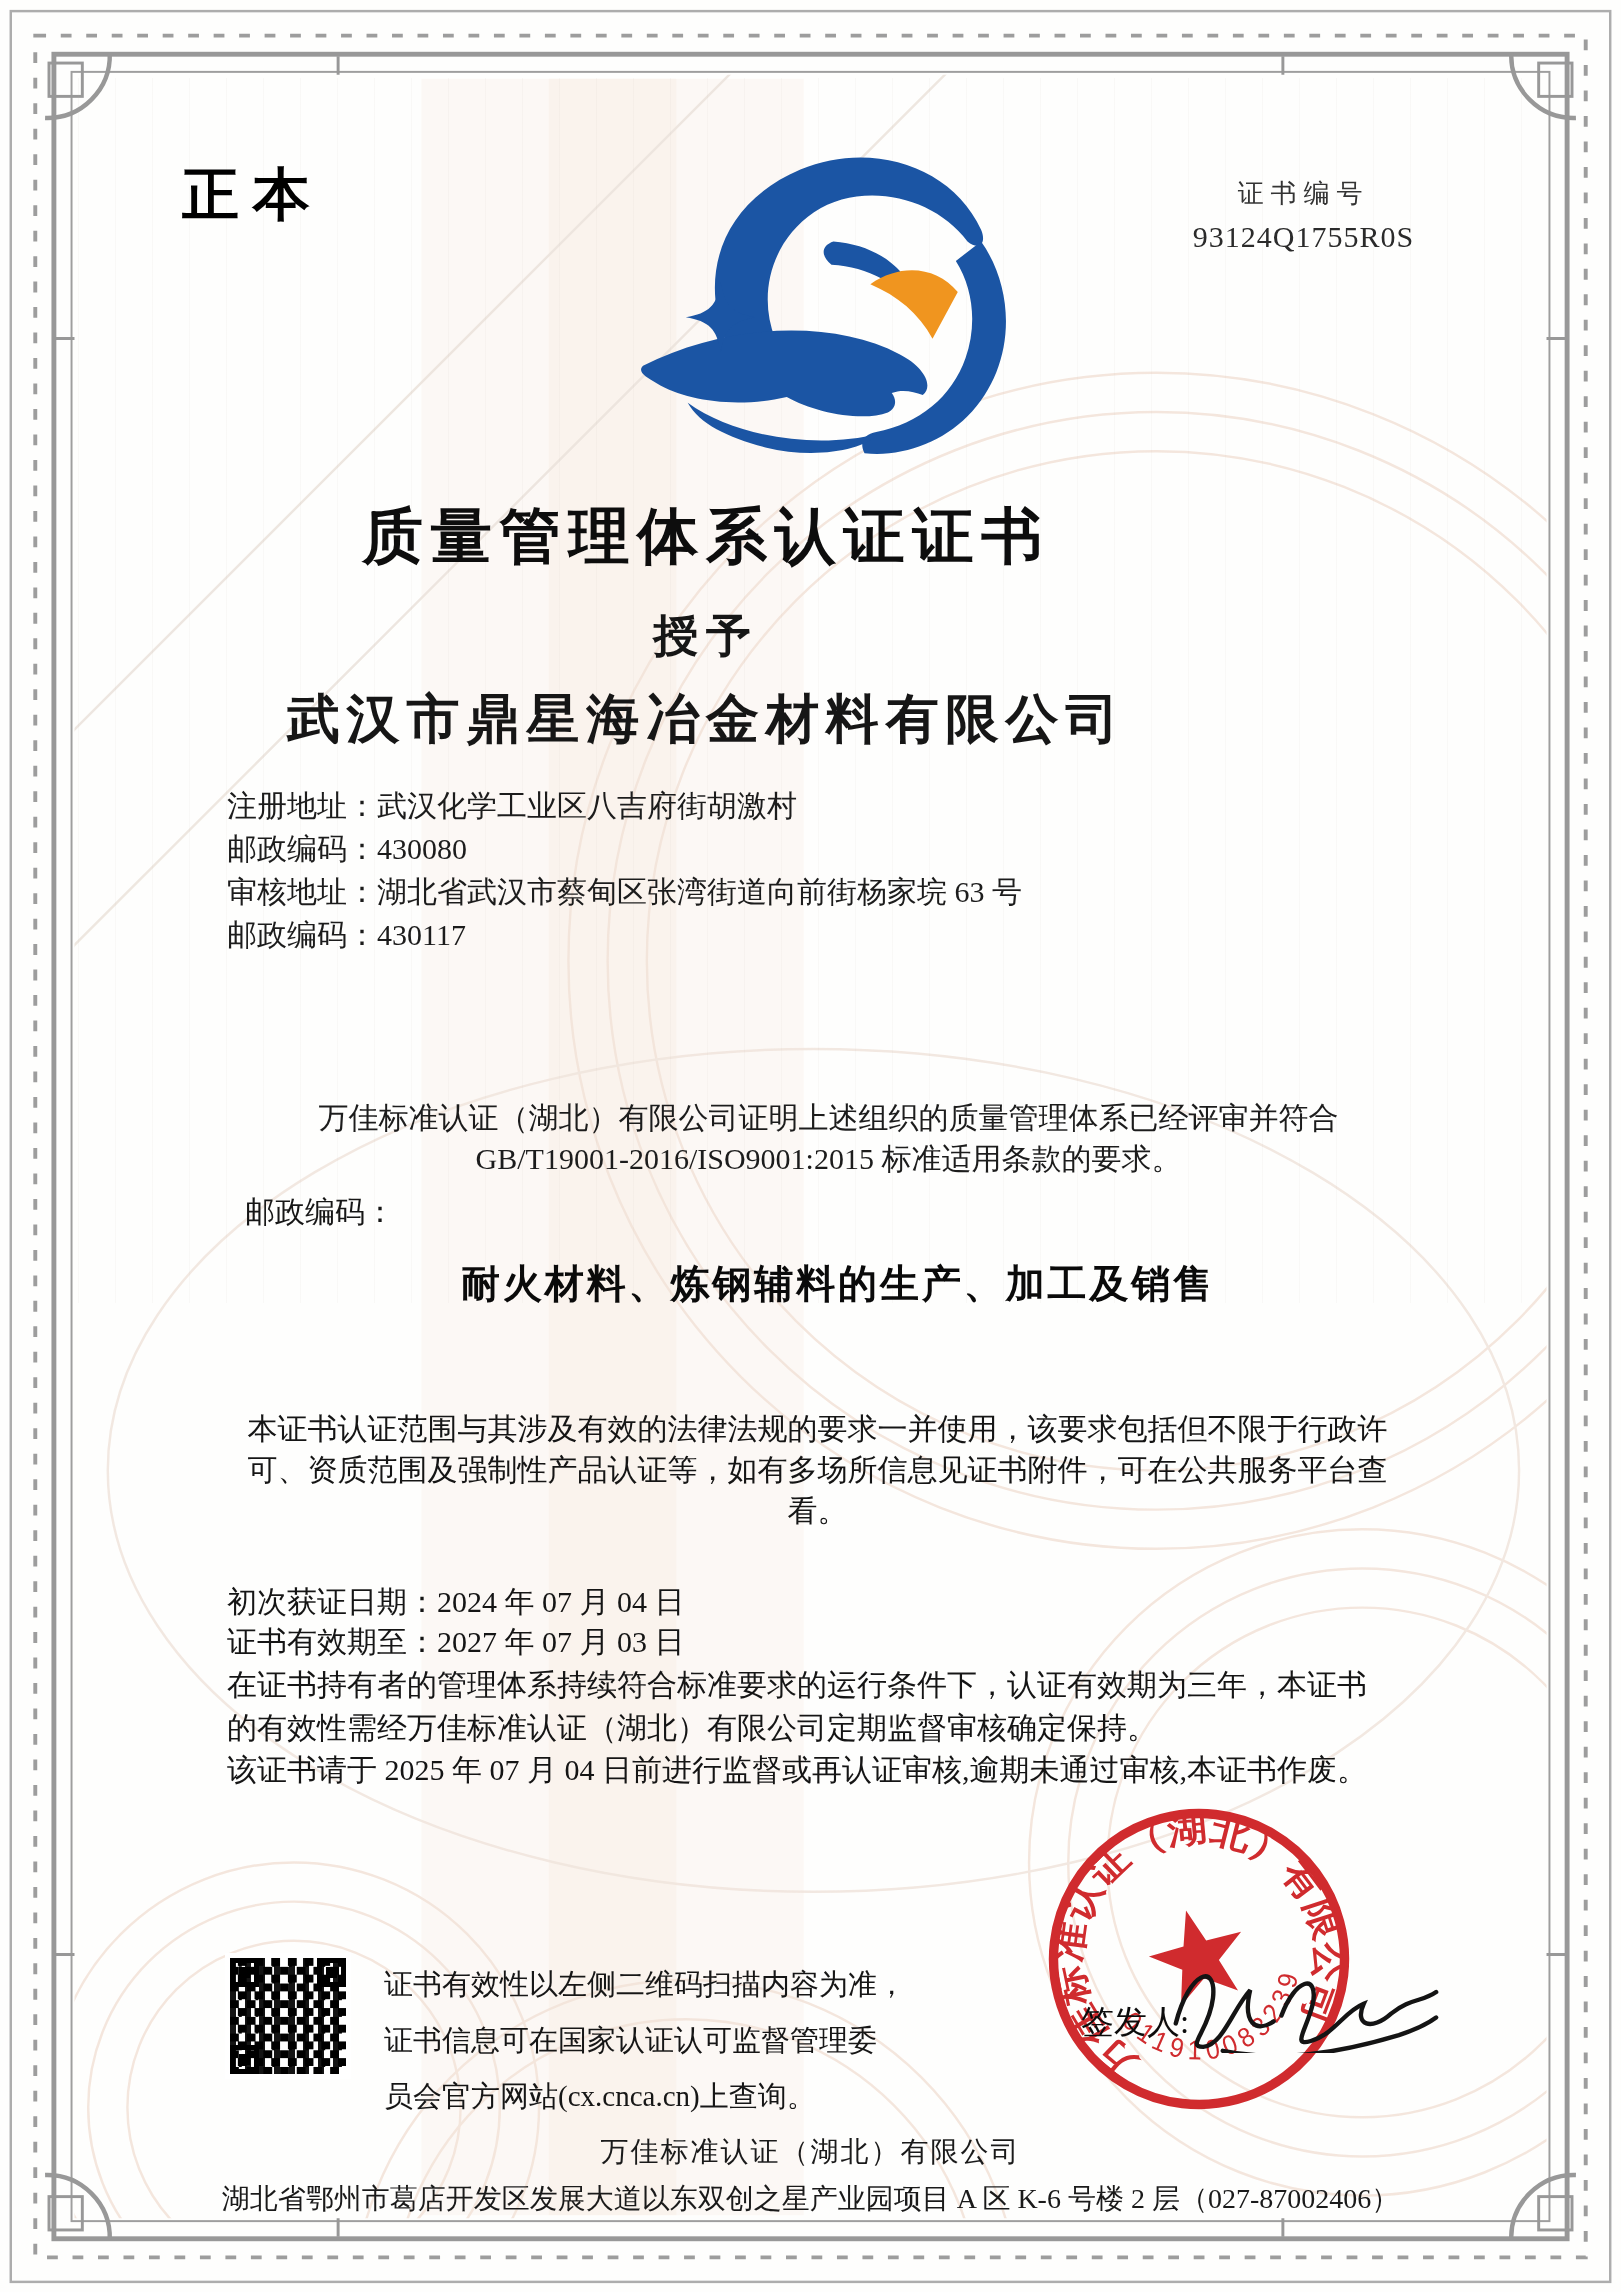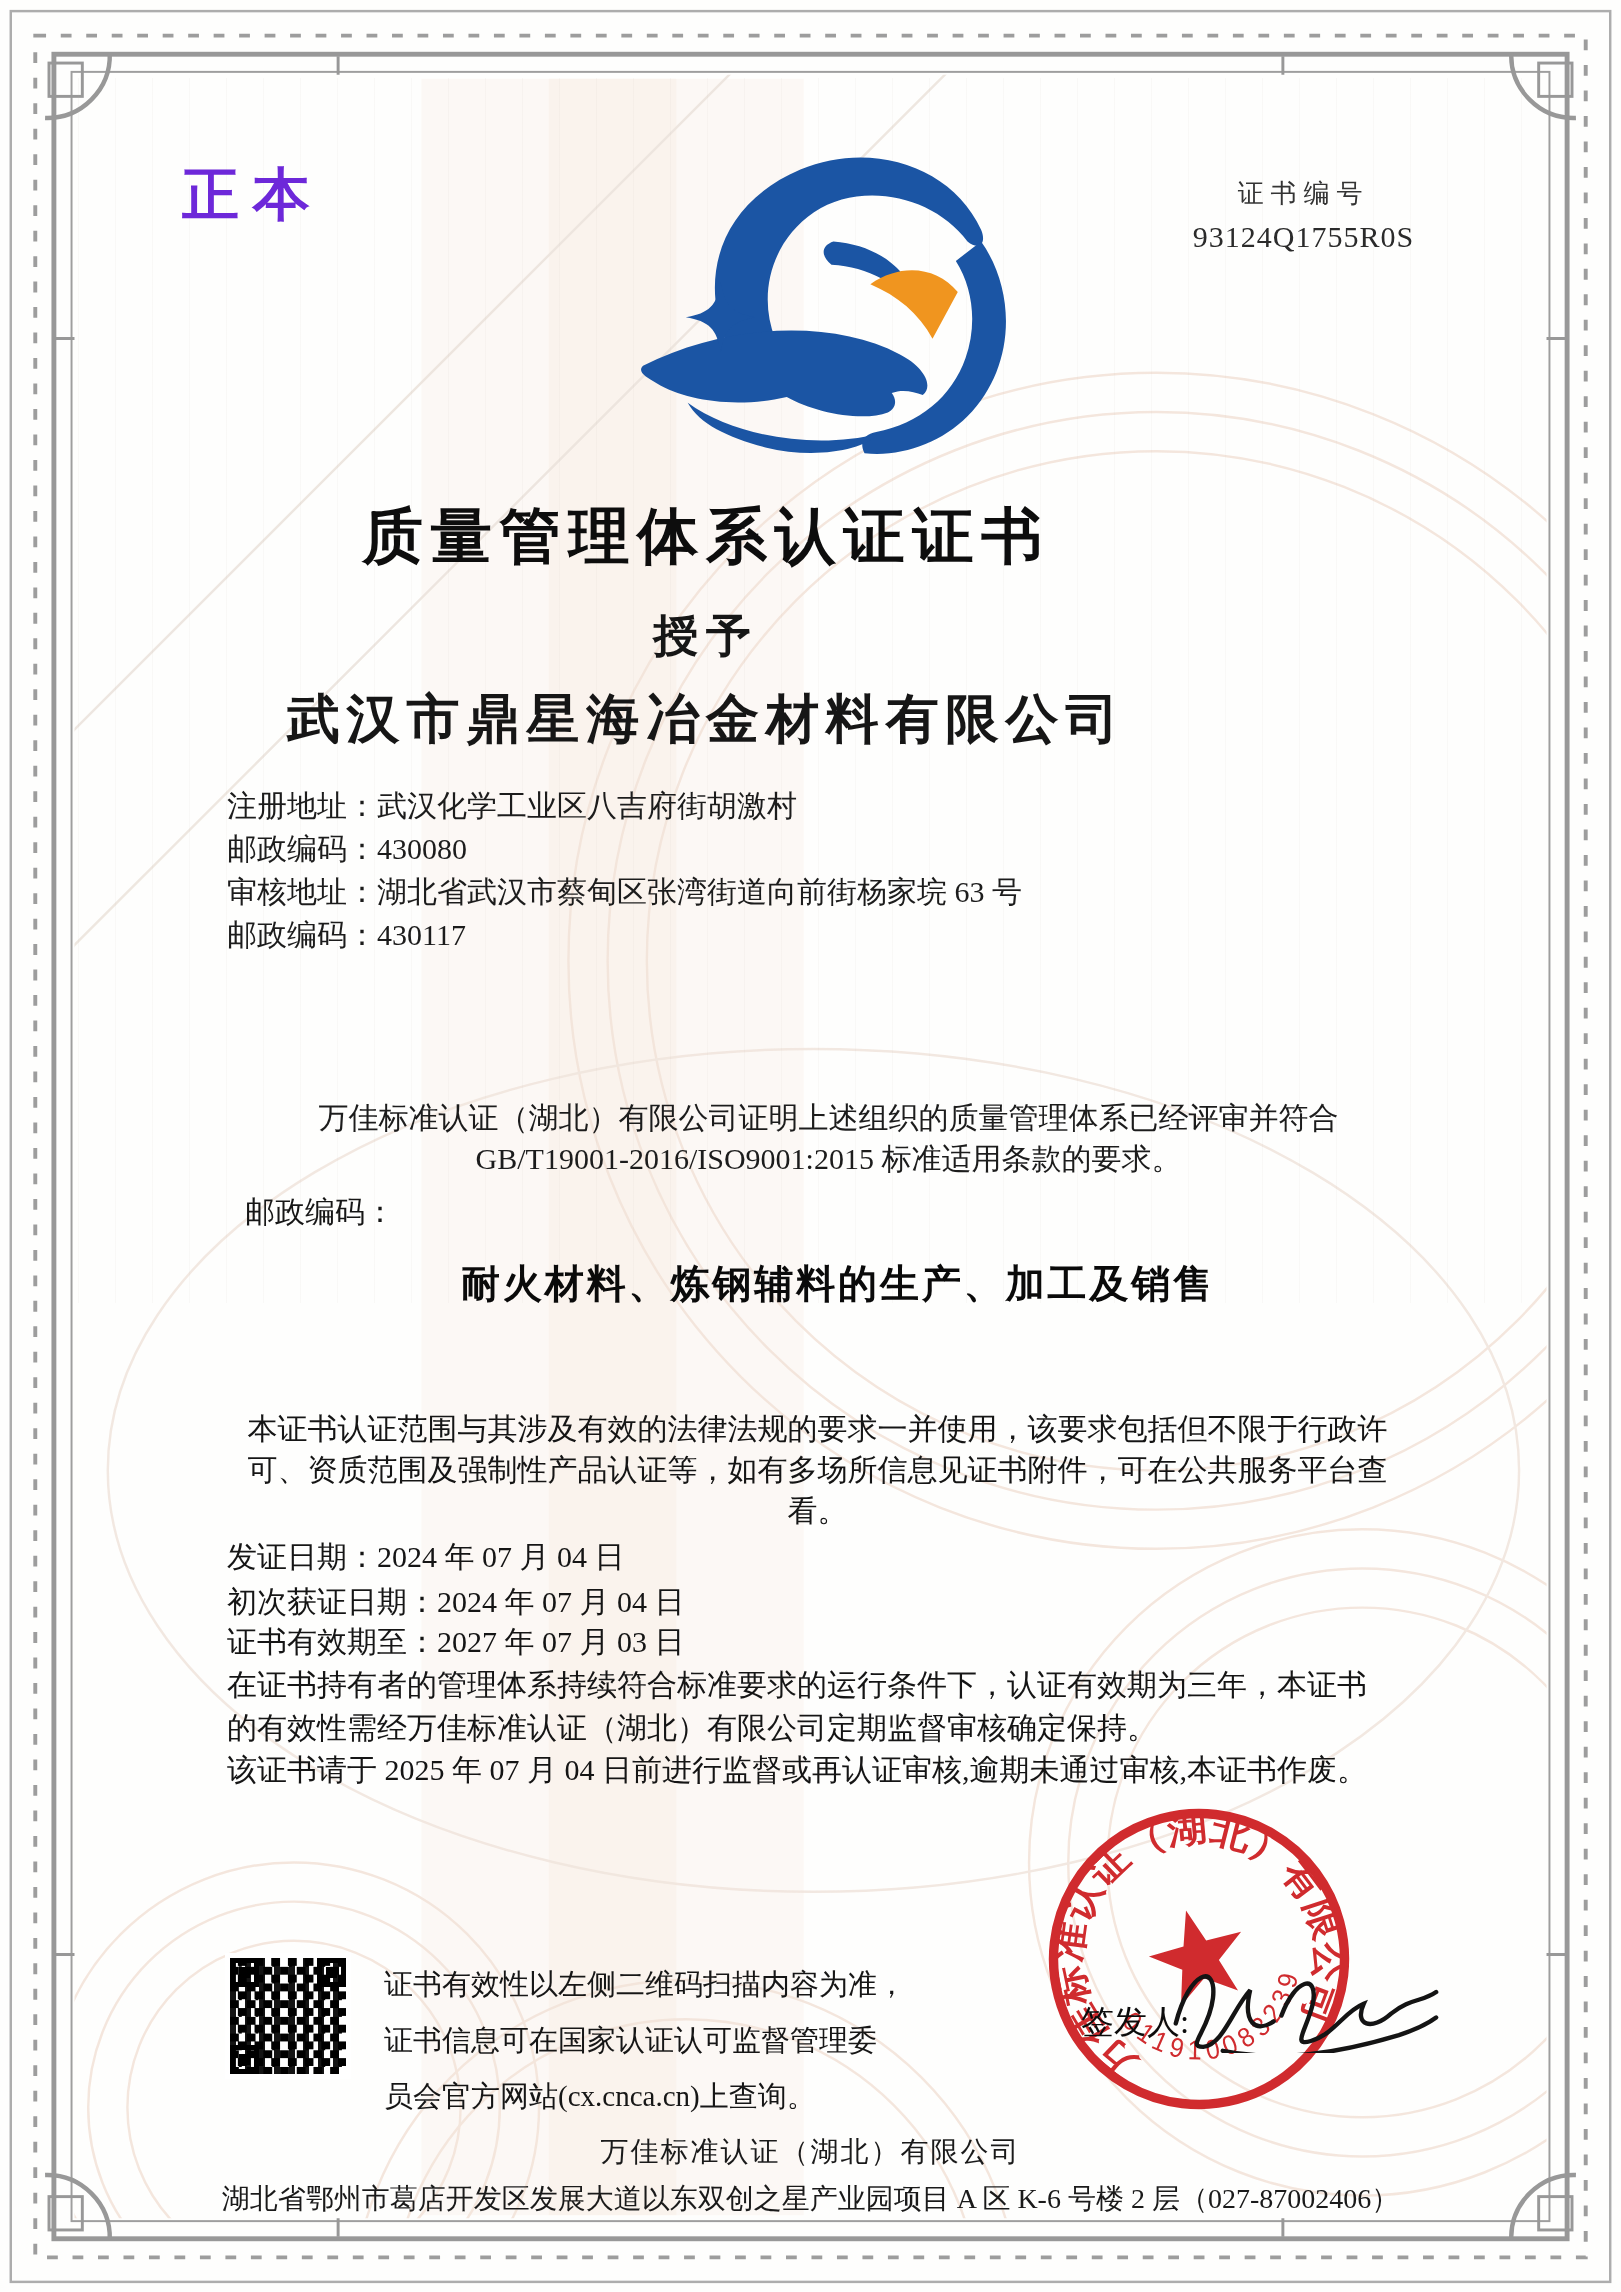--- a/index.html
+++ b/index.html
@@ -8,21 +8,21 @@
     background:#fefefd;overflow:hidden;
     font-family:"Liberation Serif","DejaVu Serif",serif;color:#161616;
   }
   .abs{position:absolute;}
   svg.frame{position:absolute;left:0;top:0;width:1621px;height:2293px;}
   .stripes{
     position:absolute;left:78px;top:78px;width:1464px;height:1225px;
     background:repeating-linear-gradient(90deg,rgba(185,175,165,0.13) 0 1.5px,transparent 1.5px 37px);
     opacity:.55;pointer-events:none;
   }
-  .copy-label{left:182px;top:157px;font-size:57px;font-weight:700;letter-spacing:13.7px;color:#6d28d9;}
+  .copy-label{left:182px;top:157px;font-size:57px;font-weight:700;letter-spacing:13.7px;color:#000000;}
   .certno-block{left:1137px;top:176px;width:333px;text-align:center;color:#343434;}
   .certno-label{font-size:26px;letter-spacing:6.9px;}
   .certno-value{font-size:30px;letter-spacing:1px;margin-top:8.8px;color:#2b2b2b;}
   svg.logo{position:absolute;left:610px;top:147px;width:408px;height:325px;}
   .headings{left:59px;width:1294px;text-align:center;}
   .title{top:496px;font-size:61px;font-weight:700;letter-spacing:7.8px;color:#0d0d0d;}
   .award{top:606px;font-size:45px;font-weight:700;letter-spacing:7.8px;}
   .company{top:684px;font-size:53px;font-weight:700;letter-spacing:6.9px;}
   .details{left:227px;top:784px;font-size:30px;line-height:43px;color:#1c1c1c;}
   .stmt{left:118px;width:1421px;text-align:center;font-size:30px;color:#1c1c1c;}
@@ -134,21 +134,20 @@
   </div>
 
   <div class="abs stmt stmt1">万佳标准认证（湖北）有限公司证明上述组织的质量管理体系已经评审并符合</div>
   <div class="abs stmt stmt2">GB/T19001-2016/ISO9001:2015 标准适用条款的要求。</div>
   <div class="abs scope-label">邮政编码：</div>
   <div class="abs scope">耐火材料、炼钢辅料的生产、加工及销售</div>
 
   <div class="abs legal legal1">本证书认证范围与其涉及有效的法律法规的要求一并使用，该要求包括但不限于行政许</div>
   <div class="abs legal legal2">可、资质范围及强制性产品认证等，如有多场所信息见证书附件，可在公共服务平台查看。</div>
 
-  <div class="abs dateline d1">发证日期：2024 年 07 月 04 日</div>
   <div class="abs dateline d2">初次获证日期：2024 年 07 月 04 日</div>
   <div class="abs dateline d3">证书有效期至：2027 年 07 月 03 日</div>
   <div class="abs dateline d4">在证书持有者的管理体系持续符合标准要求的运行条件下，认证有效期为三年，本证书</div>
   <div class="abs dateline d5">的有效性需经万佳标准认证（湖北）有限公司定期监督审核确定保持。</div>
   <div class="abs dateline d6">该证书请于 2025 年 07 月 04 日前进行监督或再认证审核,逾期未通过审核,本证书作废。</div>
 
   <div class="abs qr">
     <div class="finder tl"></div>
     <div class="finder tr"></div>
     <div class="finder bl"></div>

